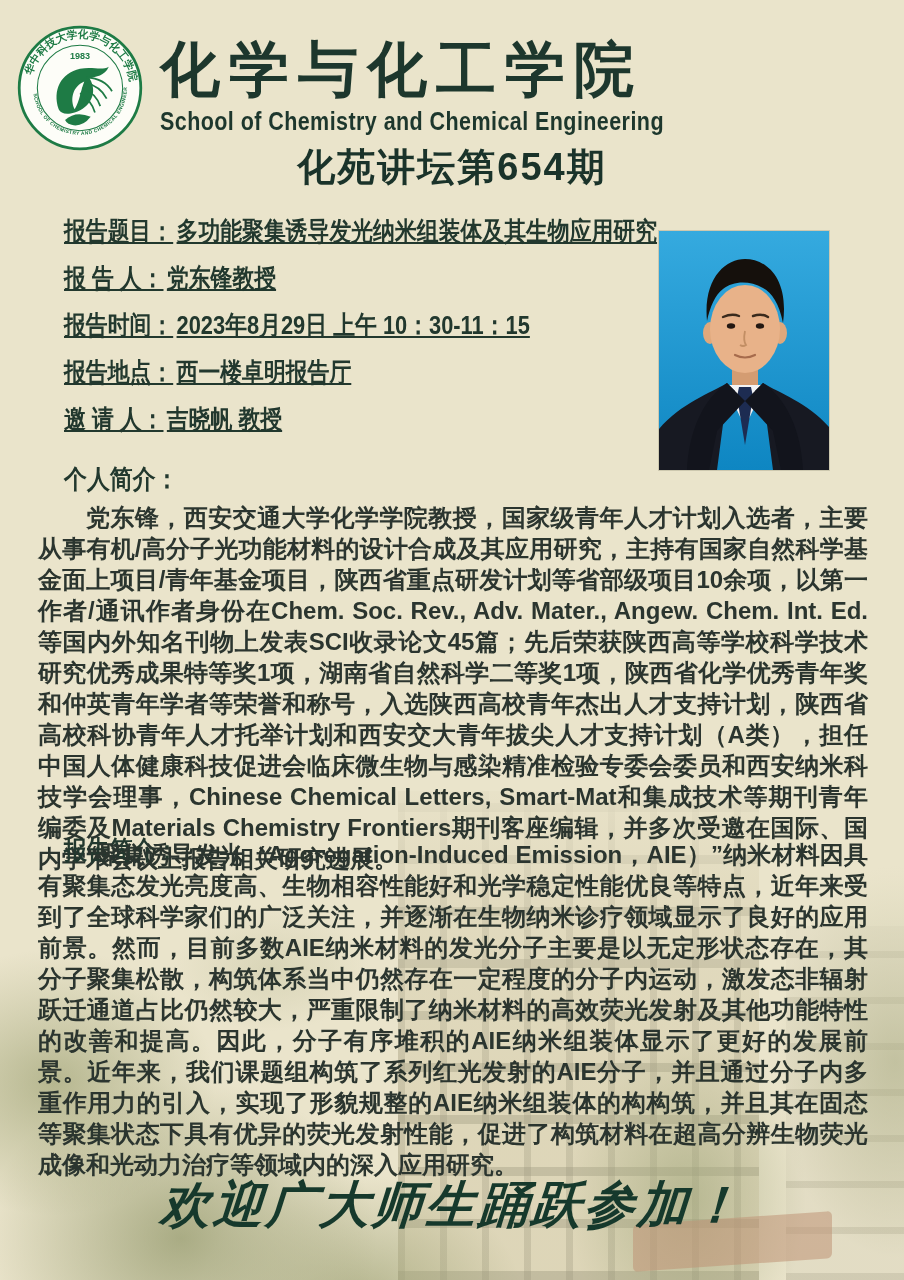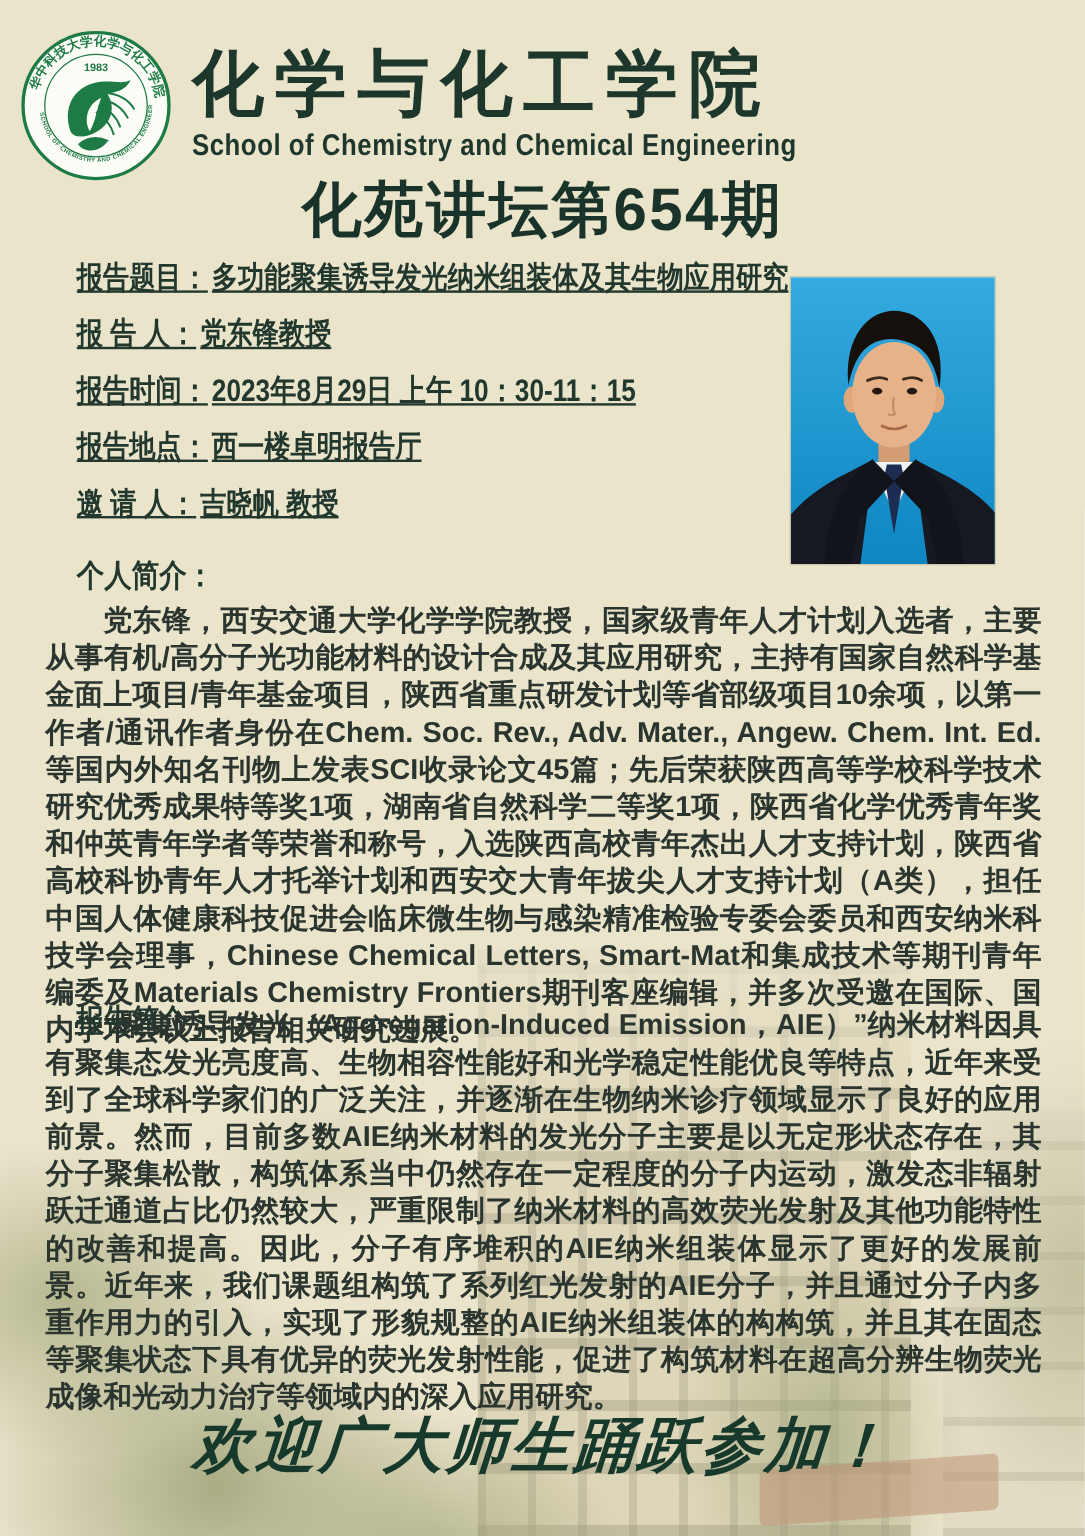--- a/index.html
+++ b/index.html
@@ -29,21 +29,21 @@
     #EAE4CB 0%, rgba(234,228,203,.85) 10%, rgba(234,228,203,.62) 28%,
     rgba(234,228,203,.47) 58%, rgba(234,228,203,.42) 100%);}
 
   
   .header{position:absolute;left:16px;top:24px;display:flex;gap:16px;z-index:3;}
   .logo{width:128px;height:128px;flex:0 0 auto;}
   .names{margin-top:14px;}
   .school-cn{font-size:60px;font-weight:900;letter-spacing:9px;color:#1D372D;line-height:1.05;white-space:nowrap;}
   .school-en{font-size:25px;font-weight:700;color:#1D372D;margin-top:6px;white-space:nowrap;
     transform:scaleX(.86);transform-origin:left center;letter-spacing:.5px;}
-  .series{position:absolute;left:0;right:0;top:142px;text-align:center;font-size:50px;
+  .series{position:absolute;left:0;right:0;top:142px;text-align:center;font-size:38px;
     font-weight:900;color:#1A332A;letter-spacing:2px;z-index:3;}
 
   
   .details{position:absolute;left:64px;top:218px;z-index:3;text-decoration:underline;}
   .detail-row{font-size:26px;font-weight:800;color:#22382E;white-space:nowrap;line-height:26px;
     margin-bottom:21px;transform:scaleX(.84);transform-origin:left center;}
   .detail-row .val{margin-left:4px;}
 
   
   .photo{position:absolute;left:659px;top:231px;width:170px;height:239px;z-index:3;

